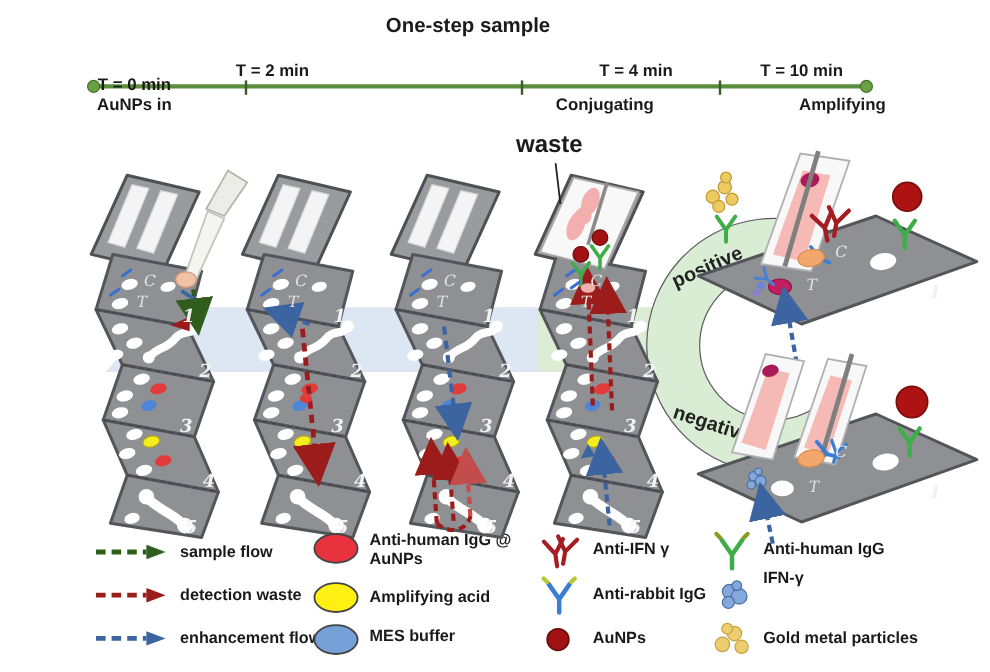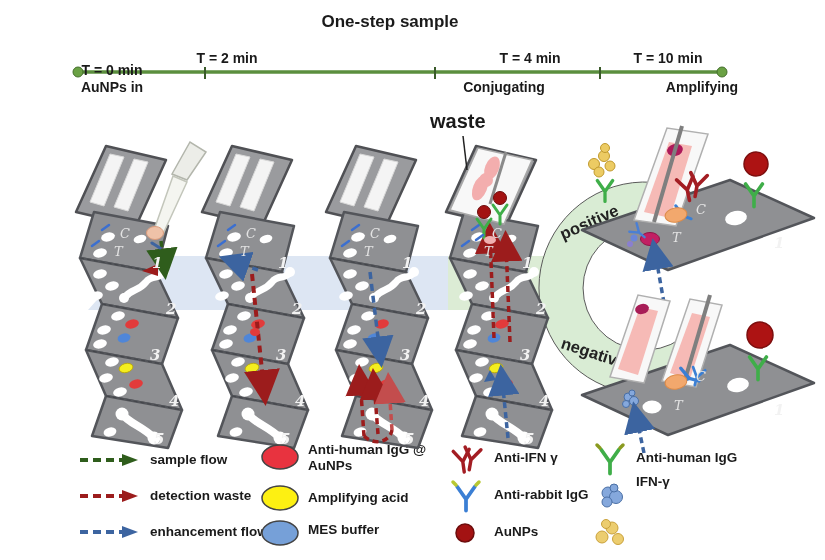--- a/index.html
+++ b/index.html
@@ -329,14 +329,15 @@
   </svg>
   <div class="abs legend-label" style="left:636px;top:474px;">IFN-γ</div>
   <svg style="left:592px;top:515px;z-index:2;" width="40" height="36" viewBox="0 0 40 36">
     <g fill="#eccd6f" stroke="#caa23c">
       <circle cx="10" cy="22" r="6"></circle>
         <circle cx="20" cy="13" r="6"></circle>
         <circle cx="26" cy="24" r="5.5"></circle>
         <circle cx="14" cy="9" r="4.5"></circle>
     </g>
   </svg>
+  <div class="abs legend-label" style="left:636px;top:524px;">Gold metal particles</div>
 
 </div>
 
 </body></html>

